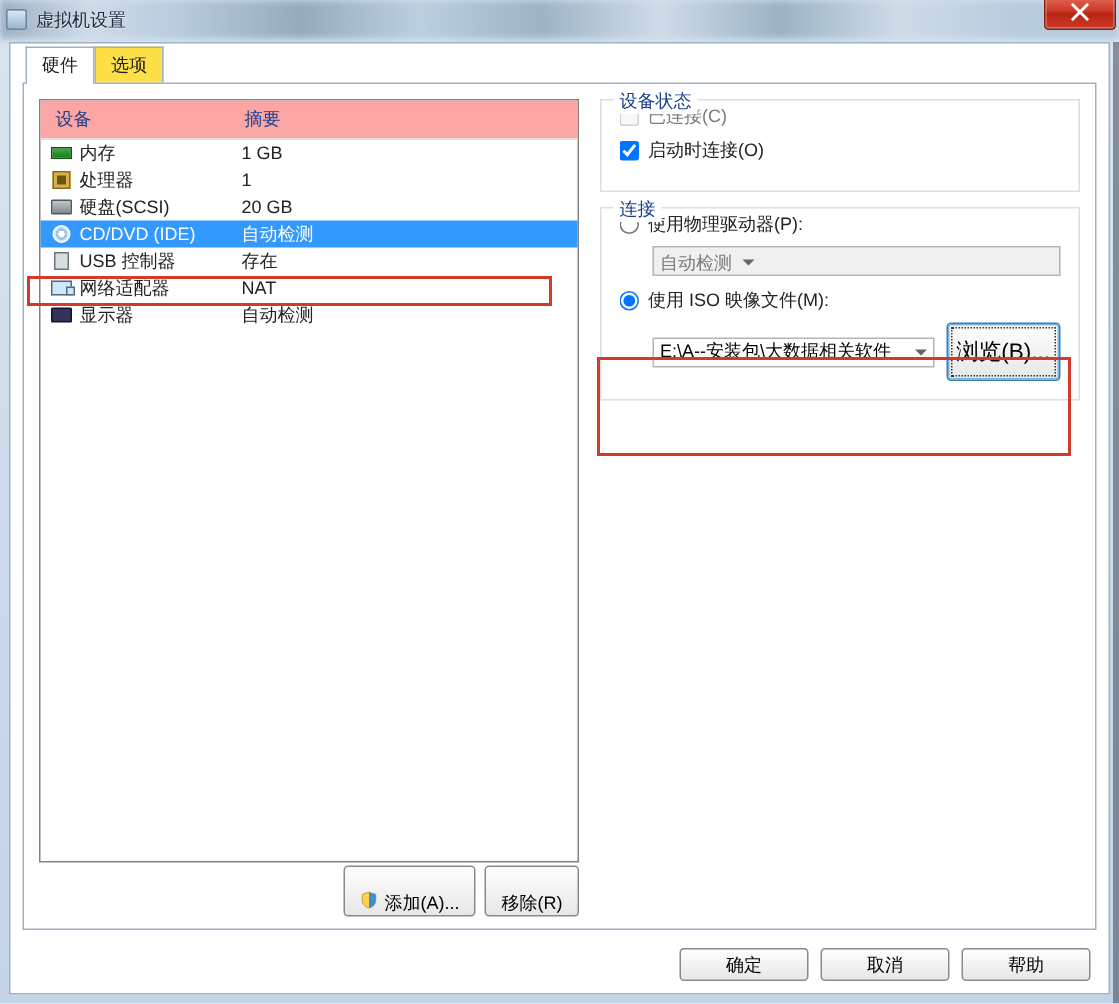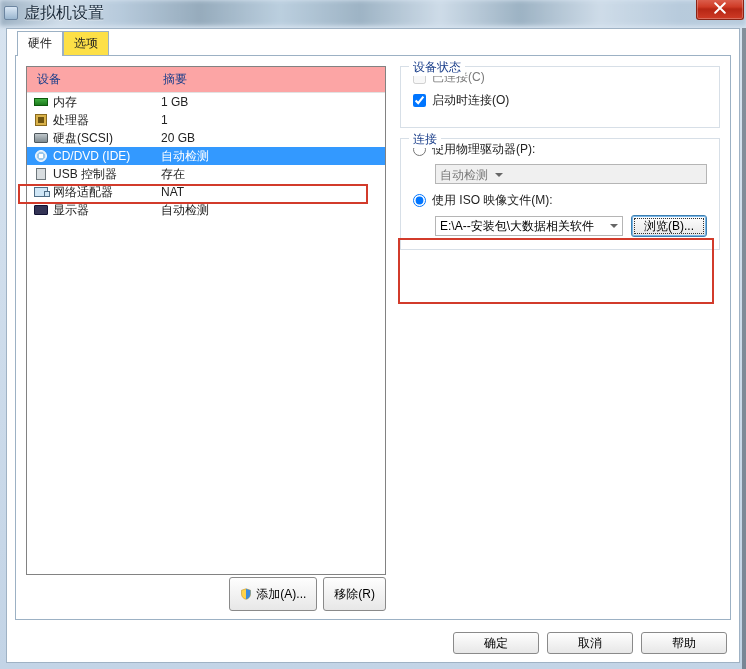--- a/index.html
+++ b/index.html
@@ -1,21 +1,21 @@
 <!DOCTYPE html>
 <html><head>
 <meta charset="utf-8">
 <style>
   * { box-sizing: border-box; font-family: "Microsoft YaHei", "Segoe UI", Tahoma, sans-serif; }
   body { margin: 0; background: linear-gradient(180deg, #d8e4f0 0%, #c3d4e6 100%); width: 746px; height: 669px; position: relative; font-size: 12px; color: #222; }
   
   .bg-blur { position: absolute; left: 0; right: 0; top: 0; height: 26px; background: linear-gradient(90deg, #6e889e 0, #c7d6e3 60px, #9eb7cd 120px, #617e93 200px, #a5bfd2 280px, #6f8da2 360px, #c7d6e3 440px, #6d8ba0 520px, #c7d6e3 600px, #9eb7cd 680px); filter: blur(2px); opacity: .55; }
   .titlebar { position: absolute; left: 0; right: 0; top: 0; height: 26px; display: flex; align-items: center; padding: 0 4px; }
   .titlebar-icon { width: 14px; height: 14px; margin-right: 6px; background: linear-gradient(180deg,#dbe8f5,#9ab6cf); border: 1px solid #6c85a0; border-radius: 2px; }
-  .titlebar-text { color: #1a2a3a; text-shadow: 0 1px 0 rgba(255,255,255,.6); font-size: 16px; }
+  .titlebar-text { color: #1a2a3a; text-shadow: 0 1px 0 rgba(255,255,255,.6); font-size: 12px; }
   .close-btn { position: absolute; right: 2px; top: -3px; width: 48px; height: 23px; background: linear-gradient(180deg,#e06c5c 0%, #cf3b26 45%, #b62614 55%, #cf3b26 100%); border: 1px solid #8a2314; border-top: none; border-radius: 0 0 3px 3px; display:flex; align-items:center; justify-content:center; color:#fff; box-shadow: inset 0 0 0 1px rgba(255,255,255,.25); }
   .close-btn svg { width: 12px; height: 12px; }
 
   .dialog { position: absolute; left: 6px; right: 6px; top: 28px; bottom: 6px; background: #fff; border: 1px solid #9fb2c4; box-shadow: 0 0 0 1px rgba(255,255,255,.6) inset; }
 
   
   .tabstrip { position: absolute; left: 10px; top: 2px; display: flex; gap: 0; }
   .tab { padding: 3px 10px 4px; border: 1px solid #9cb1c4; border-bottom: none; background: #fff; font-size: 12px; }
   .tab.active { position: relative; z-index: 2; background: #fff; }
   .tab:not(.active) { background: #fde047; }
@@ -33,34 +33,34 @@
   .dev-label { width: 108px; }
   .dev-sum { flex:1; }
   .device-row .dev-label, .device-row .dev-sum { overflow:hidden; white-space:nowrap; }
 
   
   .redbox1 { position:absolute; left: 18px; top: 184px; width: 350px; height: 20px; border: 2px solid #d23b2b; pointer-events:none; }
   .redbox2 { position:absolute; left: 398px; top: 238px; width: 316px; height: 66px; border: 2px solid #d23b2b; pointer-events:none; }
 
   
   .dev-buttons { position:absolute; left:10px; top: auto; bottom: 8px; width:360px; display:flex; justify-content:flex-end; gap:6px; }
-  .btn { height: 22px; padding: 16px 10px; background: linear-gradient(180deg,#fefefe,#e7e7e7); border:1px solid #8a8a8a; border-radius:3px; font-size:12px; display:inline-flex; align-items:center; justify-content:center; gap:4px; cursor:default; }
+  .btn { height: 22px; padding: 16px 10px; background: linear-gradient(180deg,#fefefe,#e7e7e7); border:1px solid #8a8a8a; border-radius:3px; font-size:12px; display:inline-flex; align-items:flex-start; justify-content:center; gap:4px; cursor:default; }
   .btn .shield { width:12px; height:12px; }
 
   
   .right-area { position:absolute; left: 384px; right: 10px; top: 10px; bottom: 44px; }
   .group { border:1px solid #d7dfe7; margin-bottom: 10px; padding: 0 12px 12px; position:relative; }
   .group-title { position:absolute; top:-8px; left:8px; background:#fff; padding:0 4px; color:#1a3e8a; font-size:12px; }
   .chk-row, .radio-row { display:flex; align-items:center; gap:6px; margin: 2px 0 6px; font-size:12px; }
   input[type=checkbox], input[type=radio] { margin:0; }
   .combo { height:20px; border:1px solid #b5b5b5; background:#f0f0f0; color:#7a7a7a; padding:2px 4px; font-size:12px; width: 100%; }
   .combo.enabled { background:#fff; color:#000; }
   .combo-row { display:flex; align-items:center; gap:8px; margin-top:4px; }
   .combo-row .combo { flex:1; }
-  .browse-btn { height:22px; min-width: 76px; background: linear-gradient(180deg,#fefefe,#e7e7e7); border:1px solid #3c7fb1; border-radius:3px; font-size:12px; box-shadow: 0 0 0 1px #7ab7e8 inset; }
+  .browse-btn { height:39px; min-width: 76px; background: linear-gradient(180deg,#fefefe,#e7e7e7); border:1px solid #3c7fb1; border-radius:3px; font-size:15px; box-shadow: 0 0 0 1px #7ab7e8 inset; }
   .browse-btn.focus { outline: 1px dotted #333; outline-offset: -4px; }
   .adv-row { display:flex; justify-content:flex-end; margin-top: 6px; }
   .adv-btn { height:22px; padding:0 10px; background: linear-gradient(180deg,#fefefe,#e7e7e7); border:1px solid #8a8a8a; border-radius:3px; font-size:12px; }
 
   
   .indent { margin-left: 22px; }
 
   
   .dlg-buttons { position:absolute; right: 12px; bottom: 8px; display:flex; gap:8px; }
   .dlg-btn { width: 86px; height:22px; background: linear-gradient(180deg,#fefefe,#e7e7e7); border:1px solid #8a8a8a; border-radius:3px; font-size:12px; }

